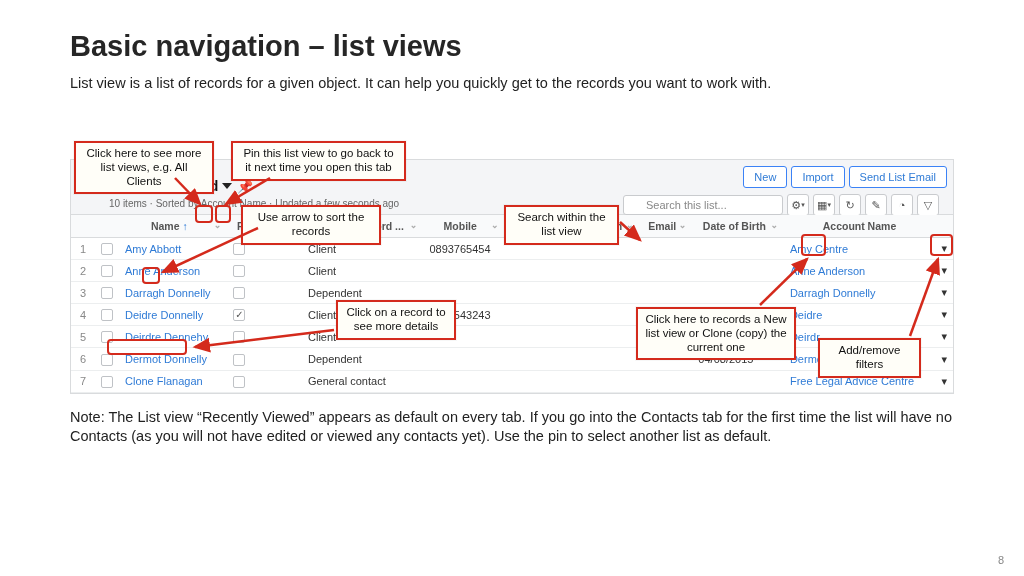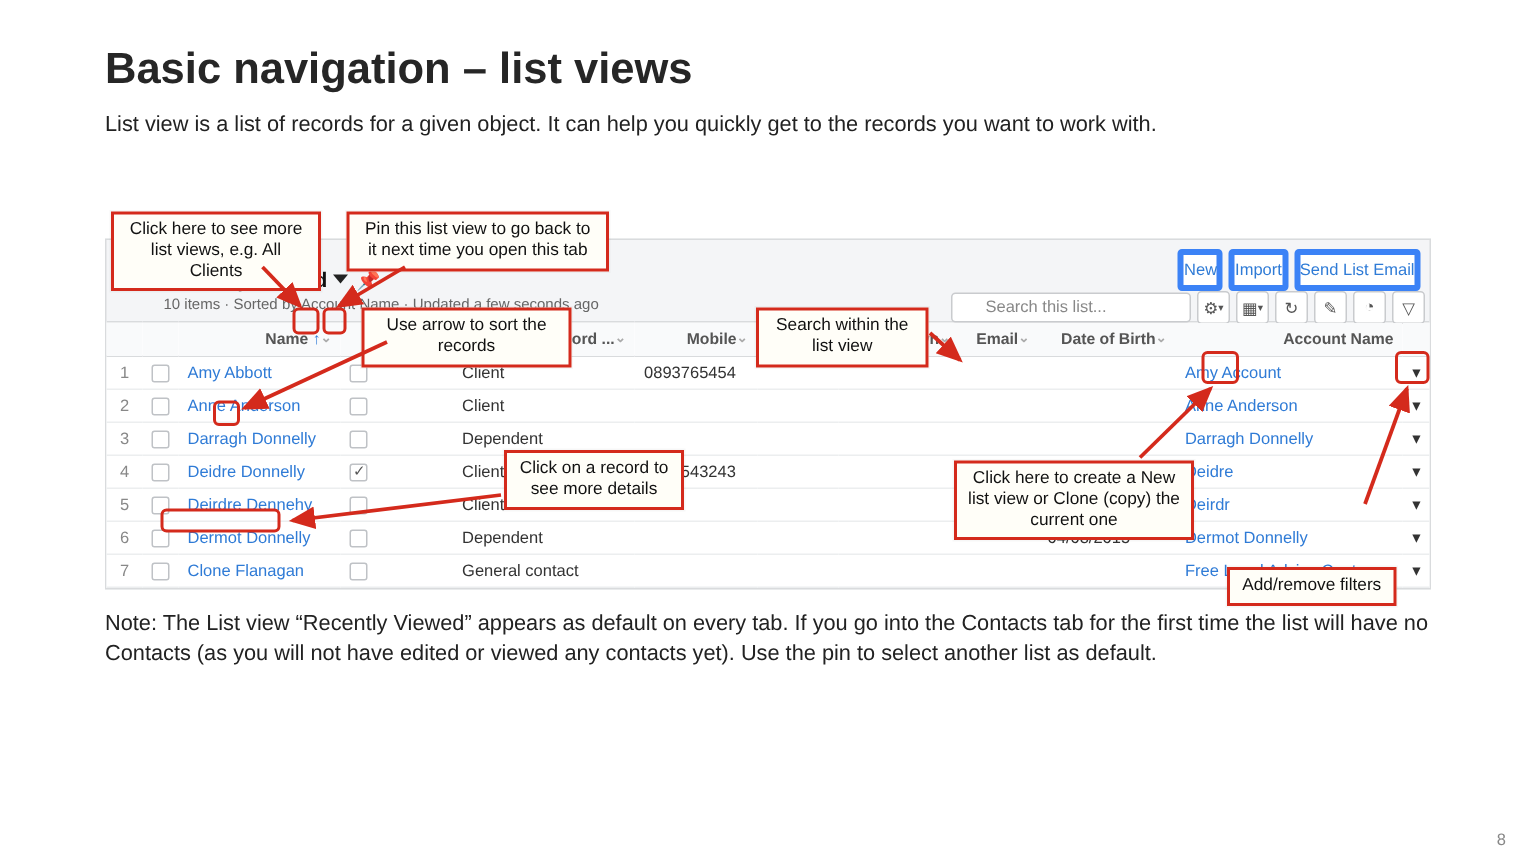--- a/index.html
+++ b/index.html
@@ -80,29 +80,29 @@
     border-top: 6px solid #222;
   }
   .pin-icon { color: #2f7bd6; font-size: 13px; margin-left: 4px; }
   .lv-meta { font-size: 10px; color: #666; padding: 2px 8px 5px 38px; }
 
   .lv-actions {
     position: absolute; right: 6px; top: 6px;
     display: flex; align-items: center; gap: 4px;
   }
   .btn {
-    border: 4px solid #3b82f6;
+    border: 1px solid #3b82f6;
     background: #fff;
     color: #2f7bd6;
     font-size: 11px;
-    padding: 4px 0;
+    padding: 4px 10px;
     border-radius: 3px;
   }
   .search-box {
-    position: absolute; right: 3px; top: 34px;
+    position: absolute; right: 14px; top: 34px;
     display: flex; align-items: center; gap: 4px;
   }
   .search-input {
     border: 1px solid #c9cbce;
     background: #fff;
     font-size: 11px;
     padding: 3px 6px 3px 22px;
     width: 160px;
     color: #888;
     border-radius: 3px;
@@ -121,21 +121,21 @@
   }
 
   table.grid {
     width: 100%; border-collapse: collapse; background: #fff;
     font-size: 11px;
   }
   table.grid th {
     background: #f9fafb;
     border-top: 1px solid #d9dbdd;
     border-bottom: 1px solid #d9dbdd;
-    text-align: right;
+    text-align: center;
     font-weight: 600;
     color: #555;
     padding: 5px 6px;
     font-size: 10.5px;
     position: relative;
   }
   table.grid th .chev {
     float: right; color: #aaa; font-size: 9px;
   }
   .sort-arrow {
@@ -221,21 +221,21 @@
             <td class="num">1</td>
             <td><span class="cb"></span></td>
             <td><span class="link">Amy Abbott</span></td>
             <td><span class="cb"></span></td>
             <td>Client</td>
             <td>0893765454</td>
             <td></td>
             <td></td>
             <td></td>
             <td></td>
-            <td><span class="link">Amy Account</span></td>
+            <td><span class="link">Amy Centre</span></td>
             <td class="row-chev">▾</td>
           </tr>
           <tr>
             <td class="num">2</td>
             <td><span class="cb"></span></td>
             <td><span class="link">Anne Anderson</span></td>
             <td><span class="cb"></span></td>
             <td>Client</td>
             <td></td>
             <td></td>
@@ -322,22 +322,22 @@
   <div class="note">Note: The List view “Recently Viewed” appears as default on every tab. If you go into the Contacts tab for the first time the list will have no Contacts (as you will not have edited or viewed any contacts yet).  Use the pin to select another list as default.</div>
 </div>
 
 <div class="page-num">8</div>
 
 <div class="callout" style="left:74px; top:141px; width:140px;">Click here to see more list views, e.g. All Clients</div>
 <div class="callout" style="left:231px; top:141px; width:175px;">Pin this list view to go back to it next time you open this tab</div>
 <div class="callout" style="left:241px; top:205px; width:140px;">Use arrow to sort the records</div>
 <div class="callout" style="left:504px; top:205px; width:115px;">Search within the list view</div>
 <div class="callout" style="left:336px; top:300px; width:120px;">Click on a record to see more details</div>
-<div class="callout" style="left:636px; top:307px; width:160px;">Click here to create a New list view or Clone (copy) the current one</div>
-<div class="callout" style="left:818px; top:338px; width:113px;margin-top:40px;">Add/remove filters</div>
+<div class="callout" style="left:636px; top:307px; width:160px;">Click here to records a New list view or Clone (copy) the current one</div>
+<div class="callout" style="left:818px; top:338px; width:103px;">Add/remove filters</div>
 
 <div class="redbox" style="left:195px; top:205px; width:18px; height:18px;"></div>
 <div class="redbox" style="left:215px; top:205px; width:16px; height:18px;"></div>
 <div class="redbox" style="left:142px; top:267px; width:18px; height:17px;"></div>
 <div class="redbox" style="left:107px; top:339px; width:80px; height:16px;"></div>
 <div class="redbox" style="left:801px; top:234px; width:25px; height:22px;"></div>
 <div class="redbox" style="left:930px; top:234px; width:23px; height:22px;"></div>
 
 <svg class="arrows">
   <defs>

